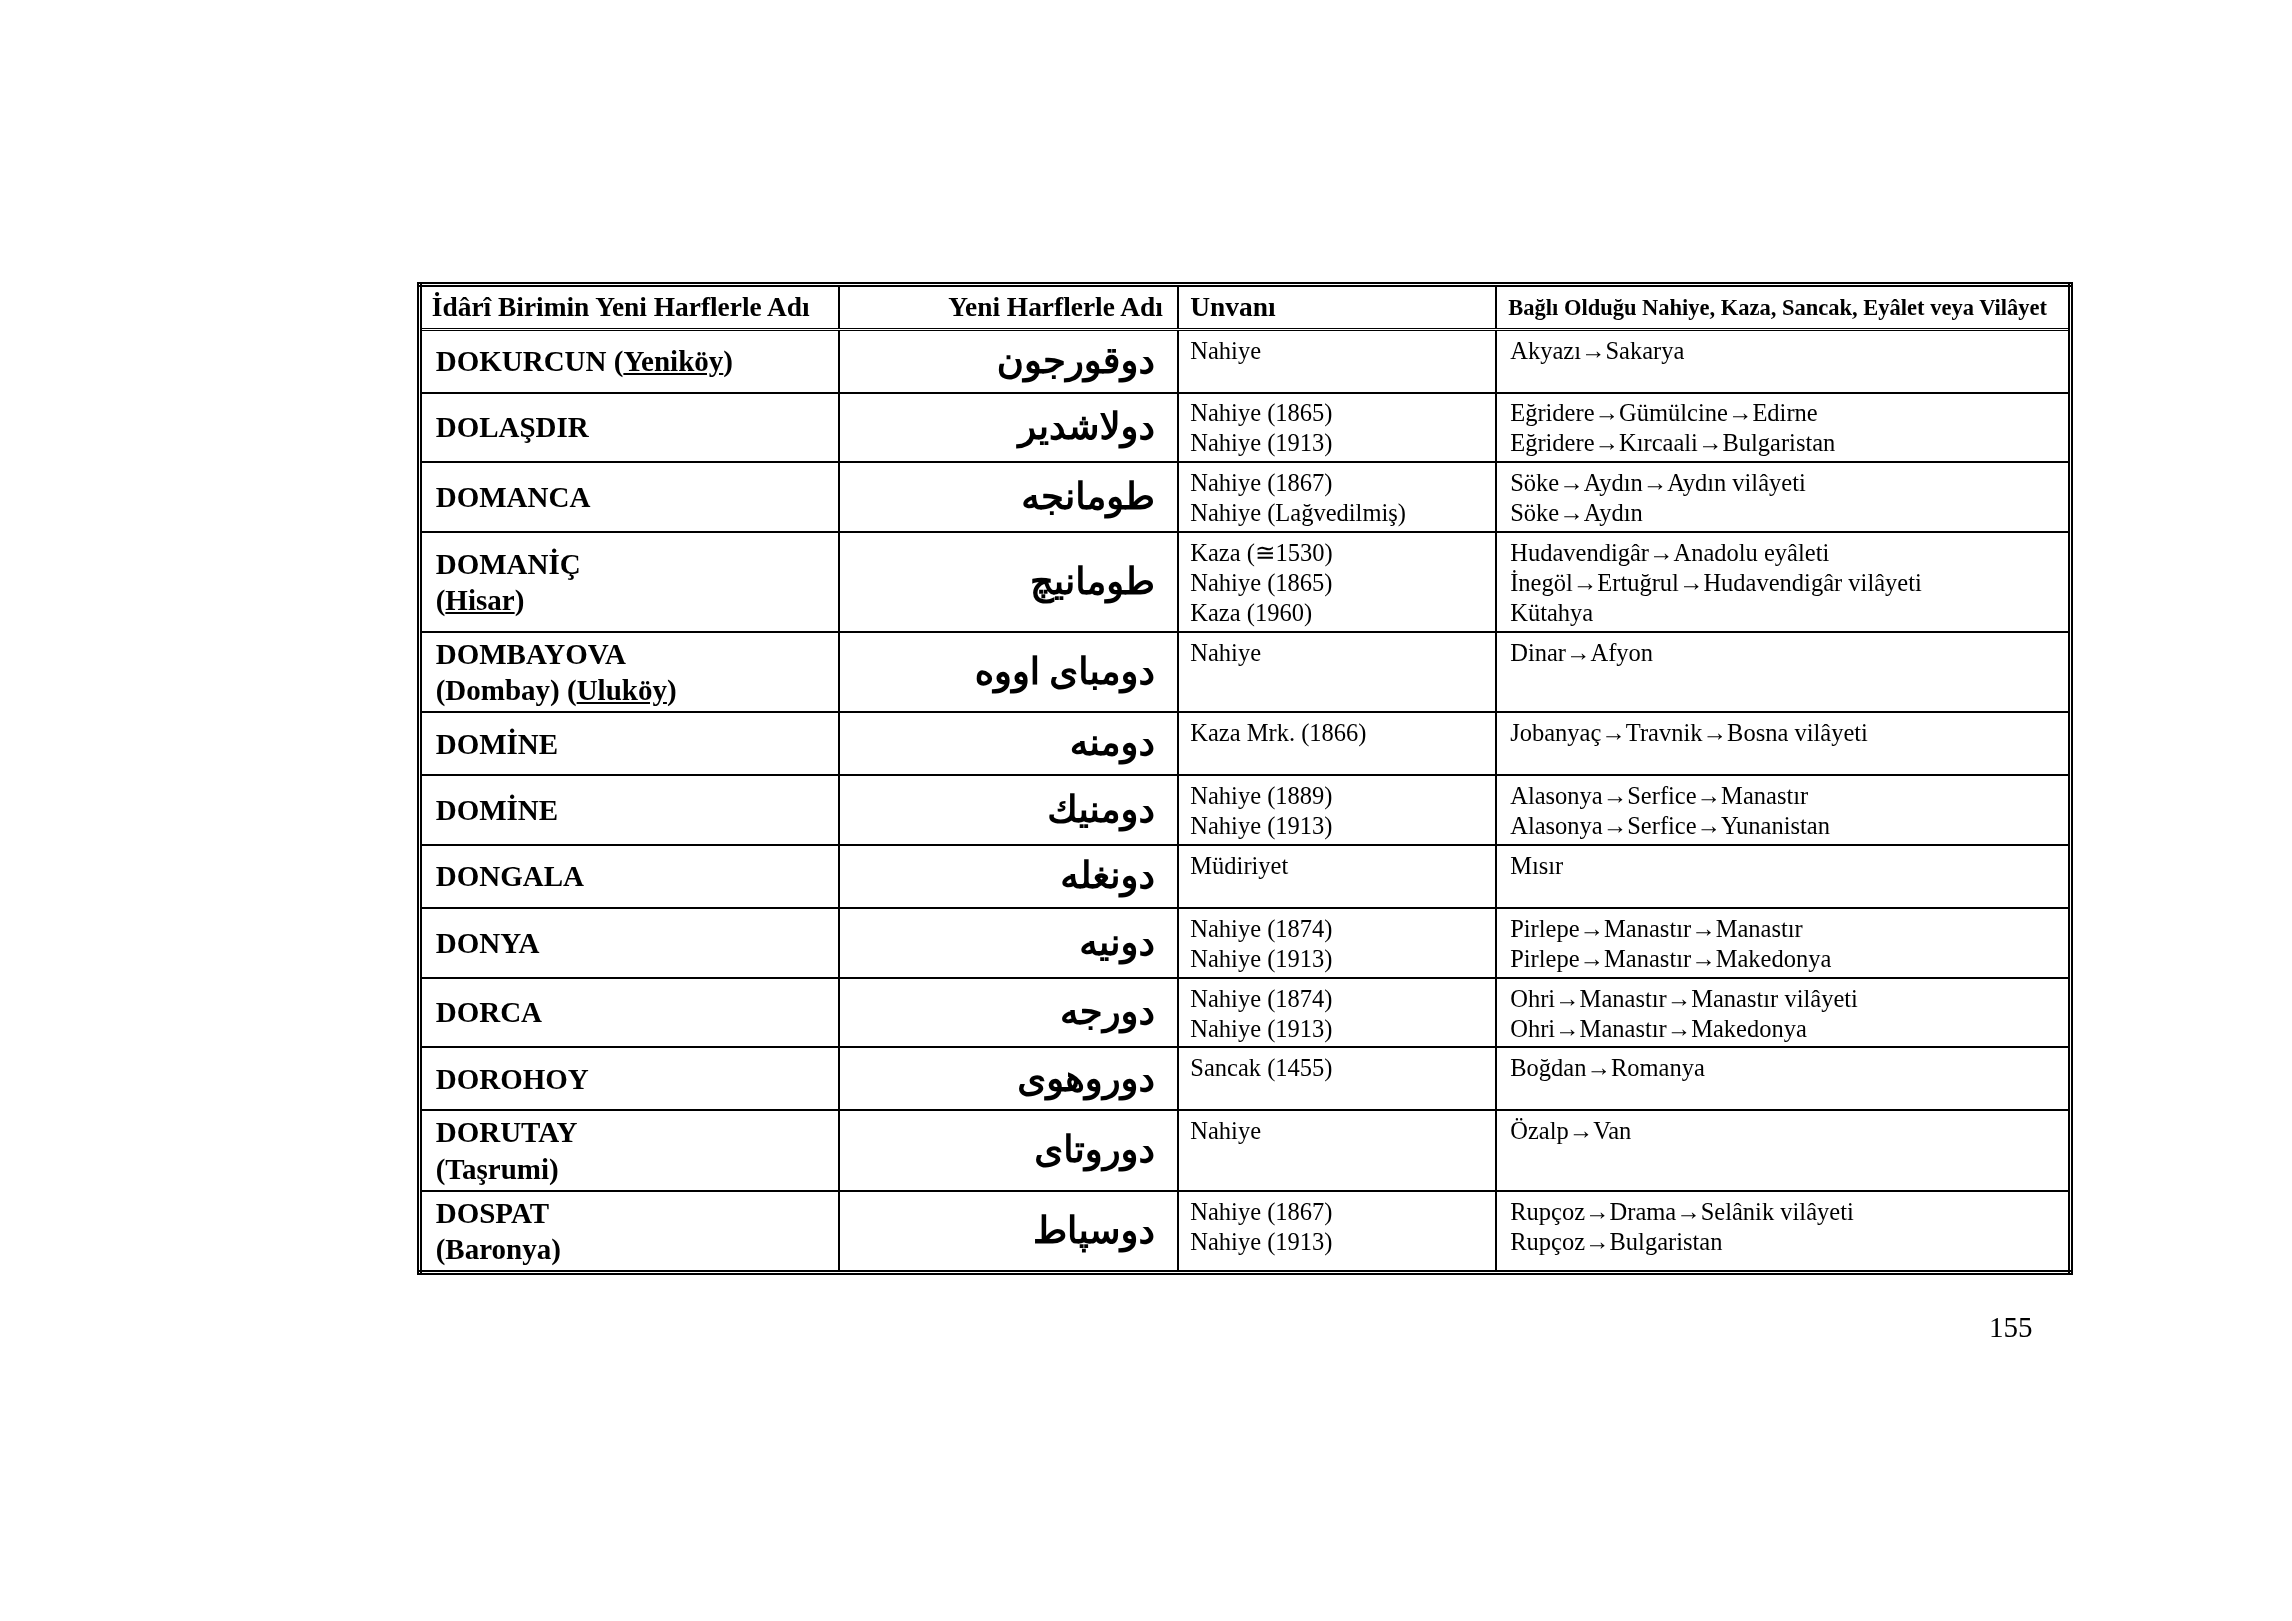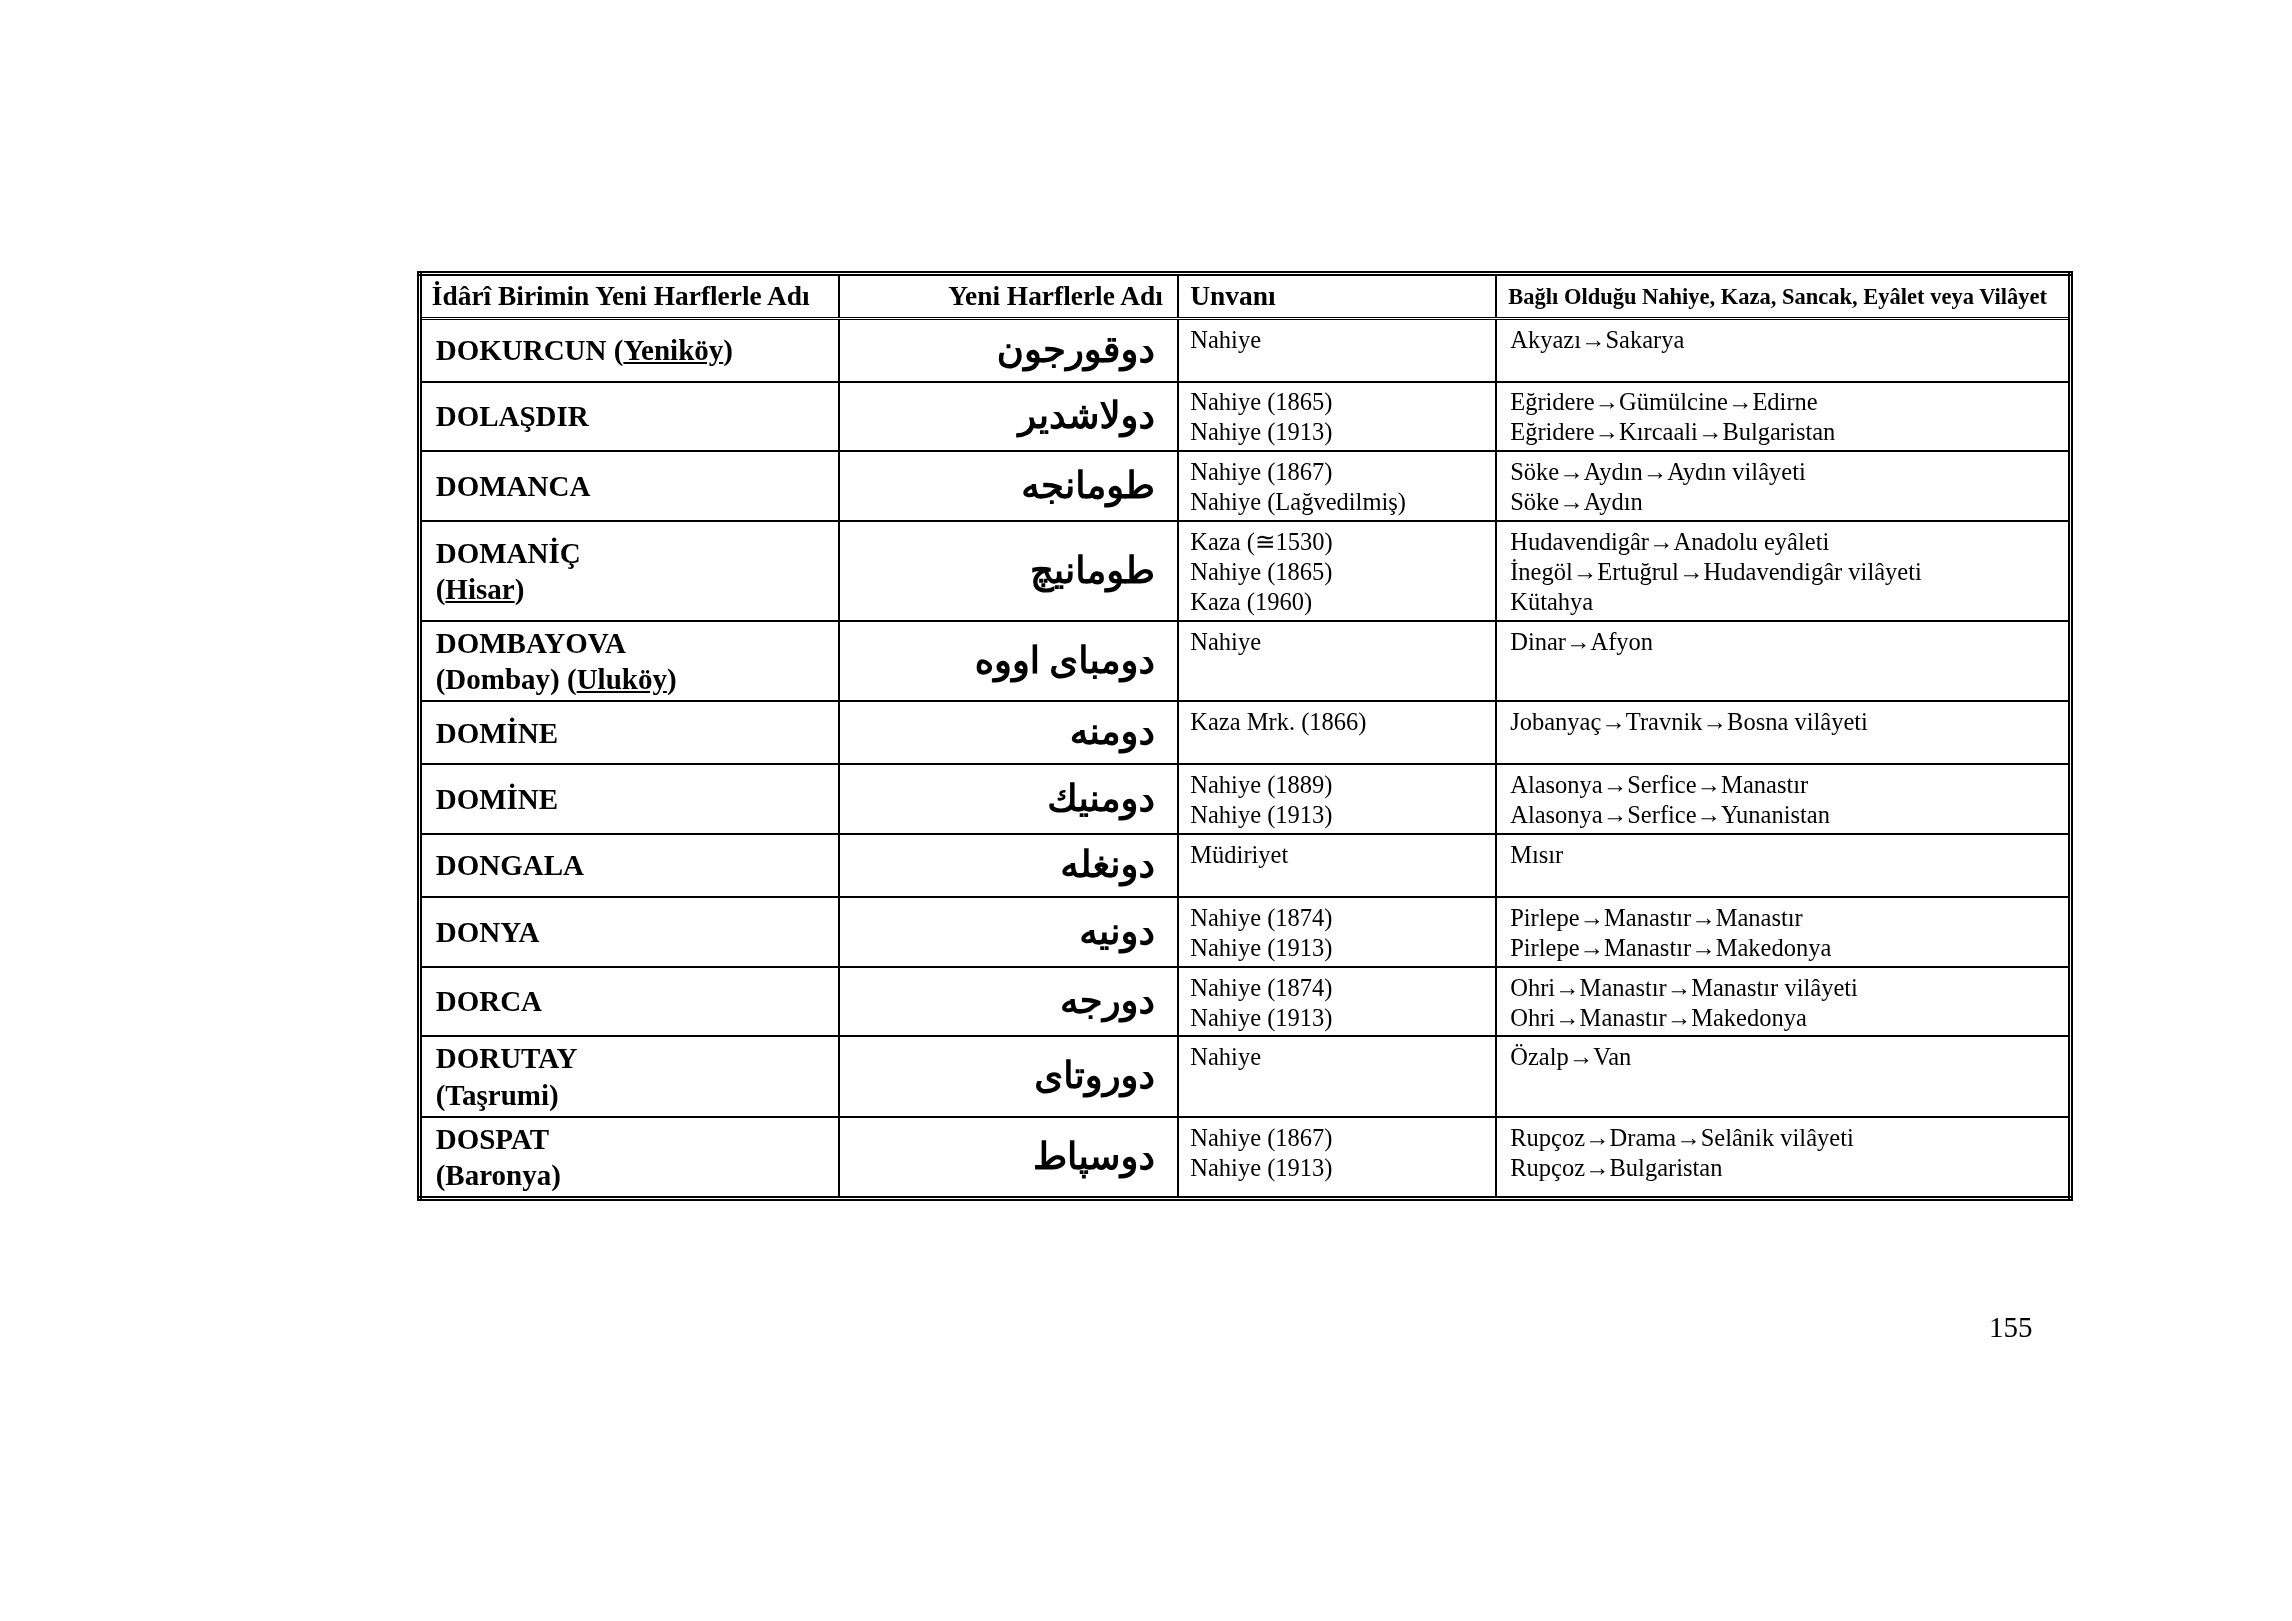--- a/index.html
+++ b/index.html
@@ -1,21 +1,21 @@
 <!DOCTYPE html>
 <html><head>
 <meta charset="utf-8">
 <style>
   html,body{margin:0;padding:0;}
   body{
     width:2293px;height:1621px;background:#ffffff;color:#000000;
     font-family:"Liberation Serif","DejaVu Serif",serif;
     position:relative;overflow:hidden;
   }
-  .table-wrap{position:absolute;left:417px;top:271px;}
+  .table-wrap{position:absolute;left:417px;top:282px;}
   table{
     border-collapse:collapse;table-layout:fixed;width:1651px;
     border:5.9px double #000;
   }
   th,td{
     border-left:2px solid #000;border-right:2px solid #000;
     border-top:2.9px double #000;border-bottom:2.9px double #000;
     padding:2.9px 9.8px;vertical-align:top;box-sizing:border-box;
   }
   thead th{
@@ -193,20 +193,32 @@
             <div>Nahiye (1874)</div>
             <div>Nahiye (1913)</div>
           </td>
           <td class="bagli">
             <div>Ohri→Manastır→Manastır vilâyeti</div>
             <div>Ohri→Manastır→Makedonya</div>
           </td>
         </tr>
         <tr>
           <td class="name">
+            <div><span>DOROHOY</span></div>
+          </td>
+          <td class="ottoman">دوروهوى</td>
+          <td class="unvan">
+            <div>Sancak (1455)</div>
+          </td>
+          <td class="bagli">
+            <div>Boğdan→Romanya</div>
+          </td>
+        </tr>
+        <tr>
+          <td class="name">
             <div><span>DORUTAY</span></div>
             <div><span>(Taşrumi)</span></div>
           </td>
           <td class="ottoman">دوروتاى</td>
           <td class="unvan">
             <div>Nahiye</div>
           </td>
           <td class="bagli">
             <div>Özalp→Van</div>
           </td>

